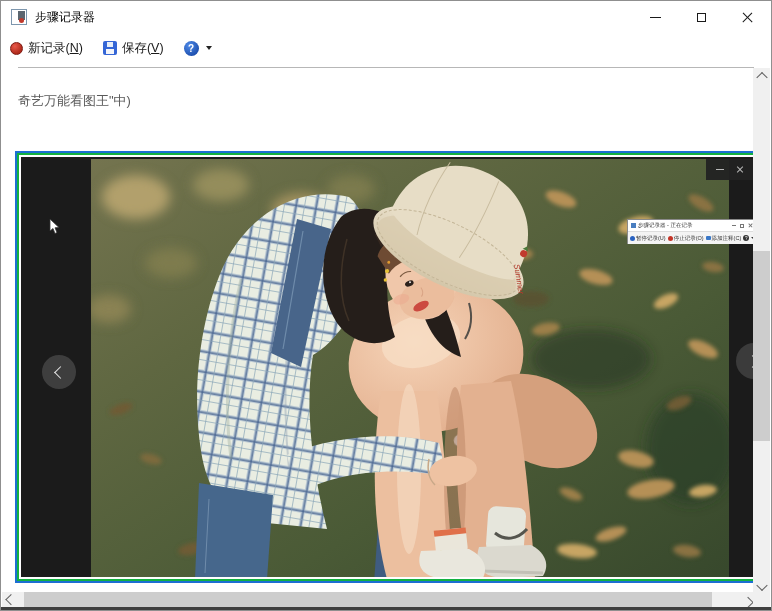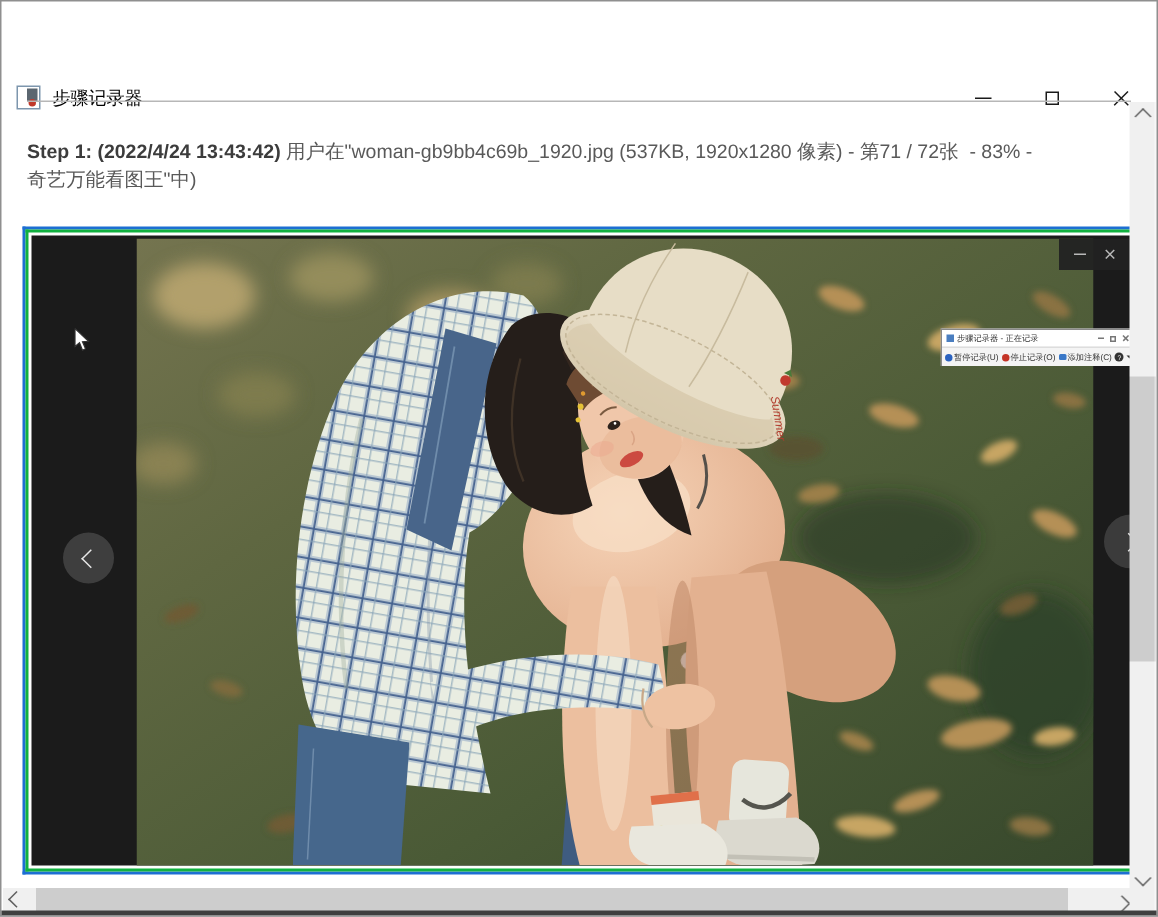--- a/index.html
+++ b/index.html
@@ -1,21 +1,21 @@
 <!DOCTYPE html>
 <html><head>
 <meta charset="utf-8">
 <style>
   html,body{margin:0;padding:0;}
   body{width:772px;height:611px;position:relative;font-family:"Liberation Sans","DejaVu Sans",sans-serif;background:#fff;overflow:hidden;}
   .win{position:absolute;inset:0;background:#fff;border:1px solid #8f8f8f;box-sizing:border-box;}
   .win-bottom{position:absolute;left:0;right:0;bottom:0;height:3px;background:#3f3f3f;}
 
   
-  .titlebar{position:absolute;left:1px;top:1px;right:1px;height:30px;display:flex;align-items:center;background:#fff;margin-top:48px;}
+  .titlebar{position:absolute;left:1px;top:1px;right:1px;height:30px;display:flex;align-items:center;background:#fff;}
   .app-icon{width:16px;height:16px;margin-left:9px;position:relative;border:1px solid #7d96ad;background:#fff;box-sizing:border-box;}
   .app-icon .scr{position:absolute;right:1px;top:1px;bottom:4px;width:7px;background:#5b6670;}
   .app-icon .dot{position:absolute;right:2px;bottom:1px;width:5px;height:5px;border-radius:50%;background:#c0392b;}
   .title-text{margin-left:8px;font-size:12px;color:#000;}
   .win-controls{margin-left:auto;display:flex;height:100%;}
   .win-btn{width:46px;height:100%;display:flex;align-items:center;justify-content:center;position:relative;}
   .glyph-min{width:11px;height:1px;background:#1a1a1a;}
   .glyph-max{width:9px;height:9px;border:1px solid #1a1a1a;box-sizing:border-box;}
   .glyph-close{position:relative;width:13px;height:13px;}
   .glyph-close i{position:absolute;left:0;top:6px;width:13px;height:1.3px;background:#1a1a1a;display:block;}
@@ -122,25 +122,41 @@
         </div>
       <div class="win-btn">
           <span class="glyph-close">
             <i></i>
             <i></i>
           </span>
         </div>
     </div>
   </div>
 
+  <div class="toolbar">
+    <div class="tbtn">
+      <span class="rec-icon"></span>
+      <span><span>新记录(</span><span class="key">N</span><span>)</span></span>
+    </div>
+    <div class="tbtn">
+      <span class="save-icon">
+          <span class="flap"></span>
+          <span class="label"></span>
+        </span>
+      <span><span>保存(</span><span class="key">V</span><span>)</span></span>
+    </div>
+    <div class="tbtn">
+      <span class="help-icon">?</span>
+      <span class="caret-down"></span>
+    </div>
+  </div>
 
   <div class="separator"></div>
 
   <div class="step">
-    <div class="step-line"><span class="step-head">Step 1: (2022/4/24 13:43:42)</span><span> 用户在"woman-gb9bb4c69b_1920.jpg (537KB, 1920x1280 像素) - 第71 / 72张  - 83% -</span></div>
     <div class="step-line">奇艺万能看图王"中)</div>
   </div>
 
   <div class="capture">
     <div class="capture-green">
       <div class="capture-content">
 
         <div class="photo">
           <svg viewBox="0 0 638 420" preserveAspectRatio="none">
             <defs>

